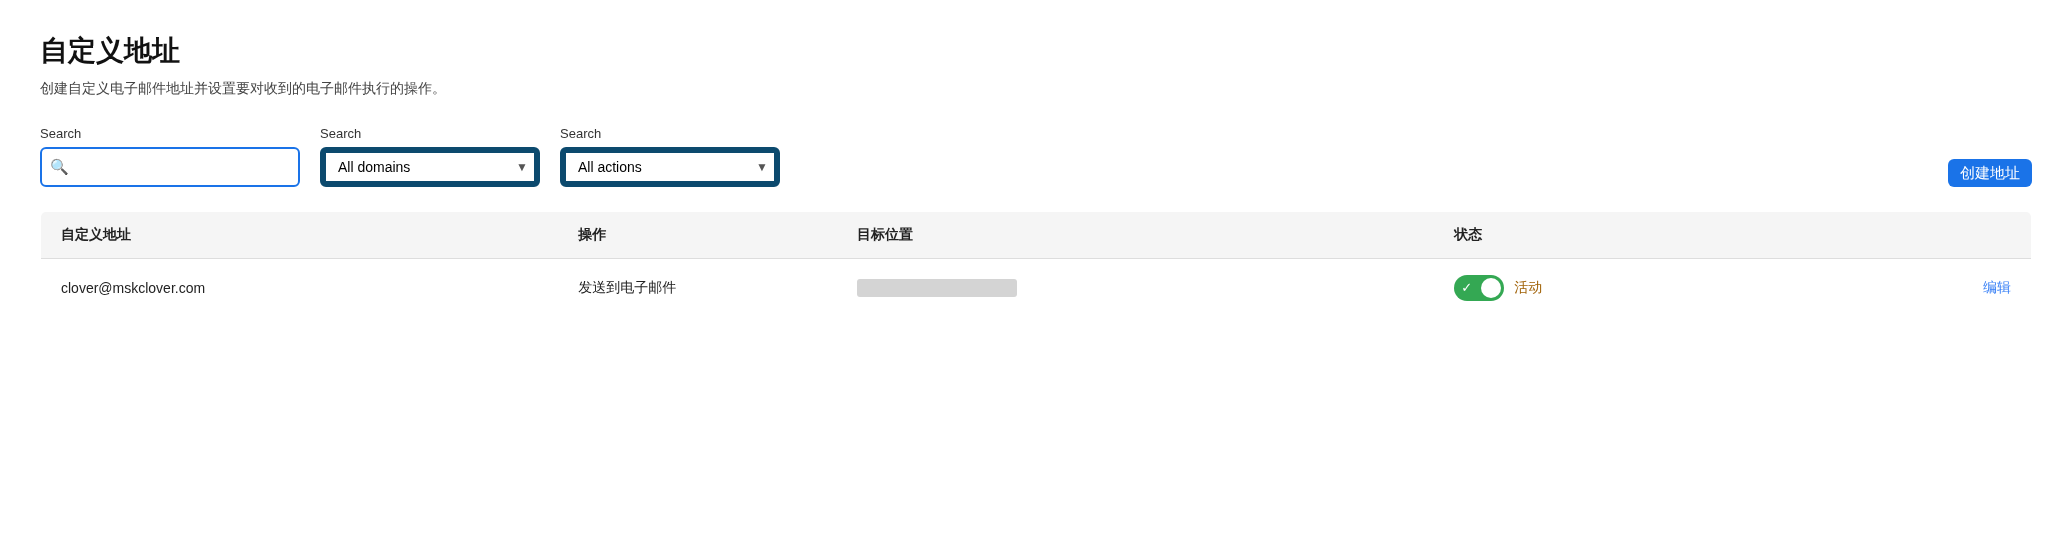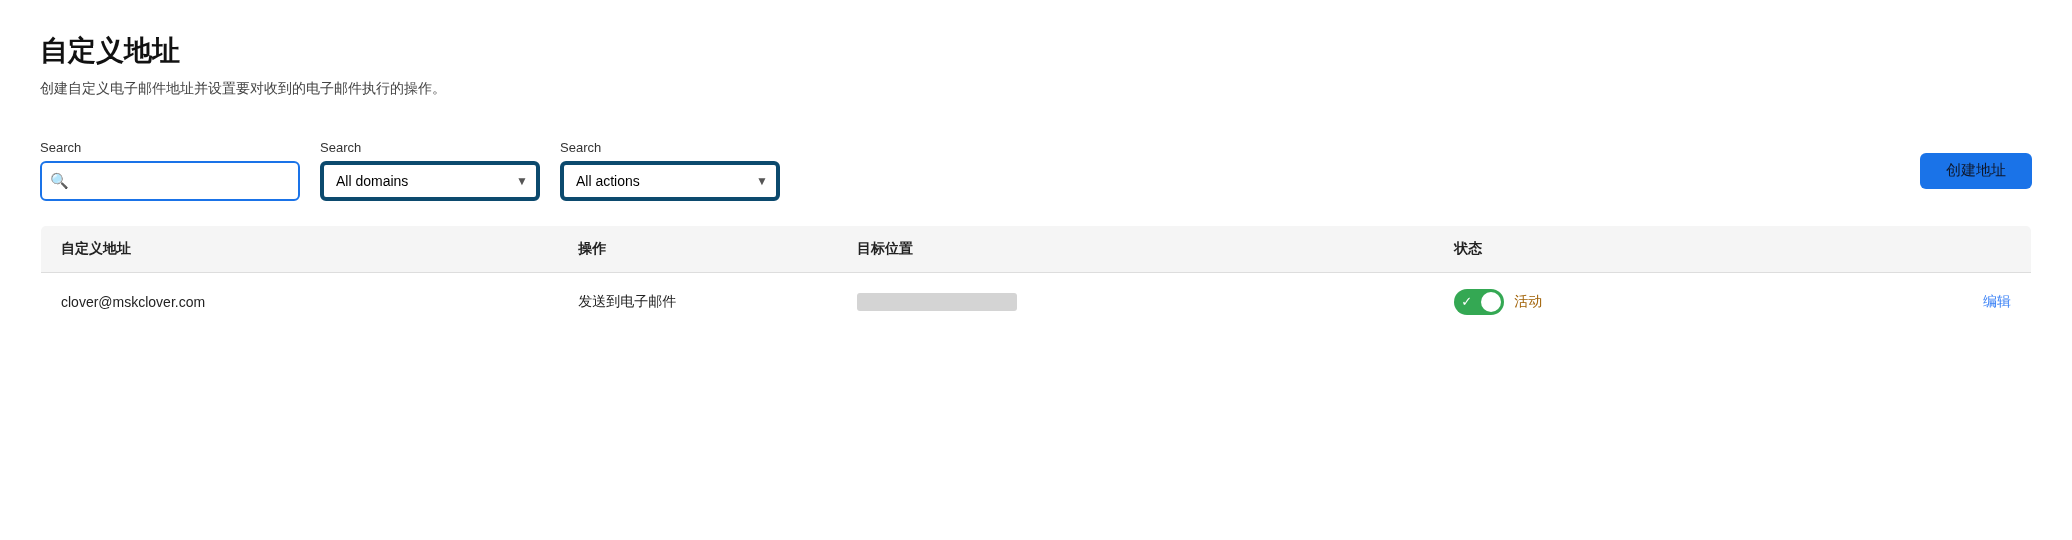--- a/index.html
+++ b/index.html
@@ -11,25 +11,25 @@
       min-width: 1000px;
     }
     .page-title {
       font-size: 28px;
       font-weight: 700;
       margin-bottom: 10px;
     }
     .page-description {
       font-size: 14px;
       color: #444;
-      margin-bottom: 42px;
+      margin-bottom: 28px;
     }
     .filters-row {
       display: flex;
-      align-items: center;
+      align-items: flex-end;
       gap: 20px;
       margin-bottom: 24px;
     }
     .filter-group {
       display: flex;
       flex-direction: column;
       gap: 6px;
     }
     .filter-label {
       font-size: 13px;
@@ -57,43 +57,43 @@
       font-size: 14px;
       outline: none;
     }
     .select-wrapper {
       position: relative;
       width: 220px;
     }
     .select-wrapper select {
       width: 100%;
       height: 40px;
-      border: 4px solid #0c4a6e;
+      border: 6px solid #0c4a6e;
       border-radius: 6px;
       padding: 0 36px 0 12px;
       font-size: 14px;
       appearance: none;
       background: #fff;
       cursor: pointer;
       outline: none;
     }
     .chevron-icon {
       position: absolute;
       right: 12px;
       top: 50%;
       transform: translateY(-50%);
       pointer-events: none;
       color: #555;
       font-size: 12px;
     }
     .create-btn {
-      height: 36px;
-      padding: 0 26px;
+      height: 28px;
+      padding: 0 12px;
       background: #1a73e8;
-      color: #0f172a;
+      color: #ffffff;
       border: none;
       border-radius: 6px;
       font-size: 15px;
       font-weight: 500;
       cursor: pointer;
       margin-left: auto;
       white-space: nowrap;
     }
     table {
       width: 100%;

